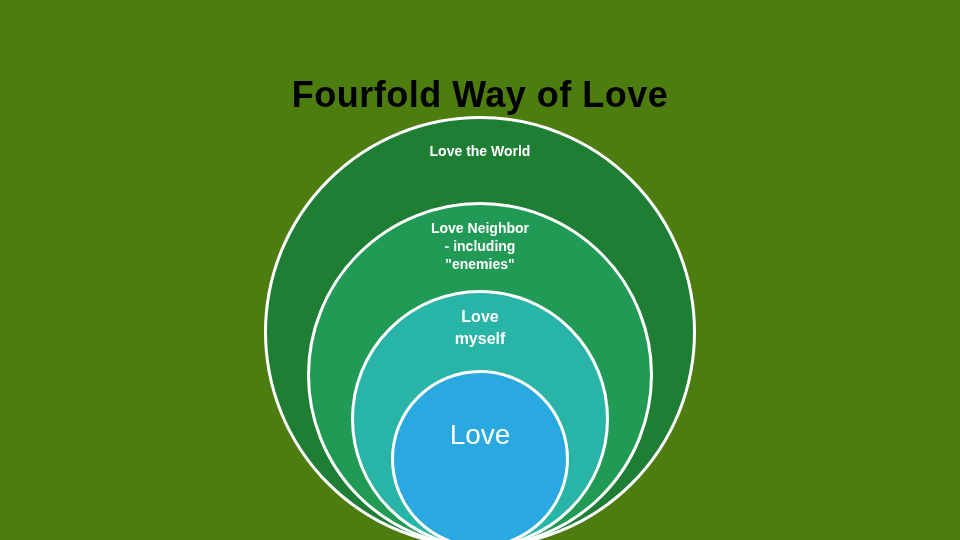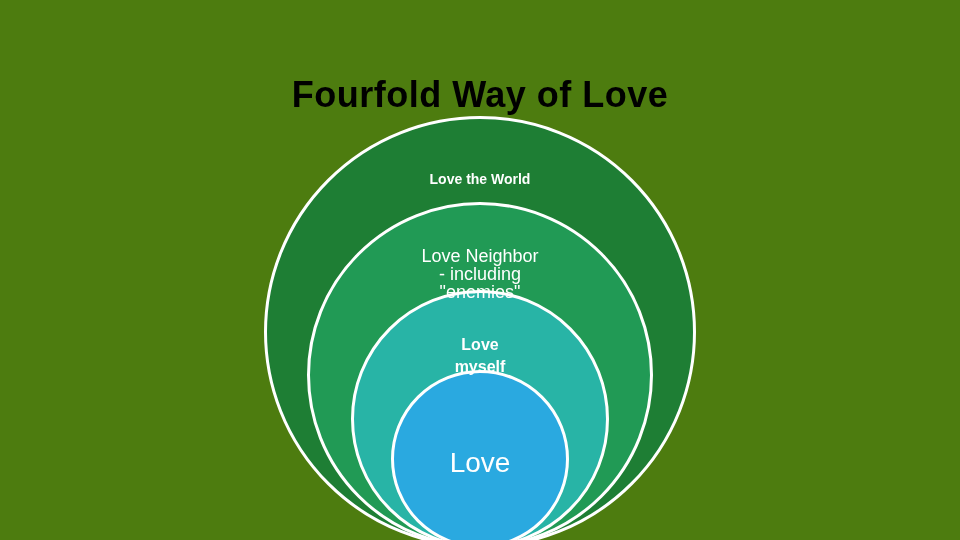--- a/index.html
+++ b/index.html
@@ -35,24 +35,23 @@
   .ring-world   { width: 432px; height: 432px; left: 264px; top: 116px; }
   .ring-neighbor{ width: 346px; height: 346px; left: 307px; top: 202px; }
   .ring-myself  { width: 258px; height: 258px; left: 351px; top: 290px; }
   .ring-god     { width: 178px; height: 178px; left: 391px; top: 370px; }
   .ring-label {
     position: absolute;
     left: 330px;
     width: 300px;
     text-align: center;
     color: #ffffff;
-    margin-top: 28px;
   }
   .label-world    { top: 142px; font-size: 14px; font-weight: 600; line-height: 19px; }
-  .label-neighbor { top: 219px; font-size: 18px; font-weight: 400; line-height: 18px; }
+  .label-neighbor { top: 219px; font-size: 14px; font-weight: 700; line-height: 18px; }
   .label-myself   { top: 306px; font-size: 16px; font-weight: 600; line-height: 22px; }
   .label-god      { top: 416px; font-size: 28px; font-weight: 400; line-height: 37px; }
   .label-line { display: block; }
 </style>
 </head>
 <body>
 
 <div class="slide">
 
   <h1 class="slide-title">Fourfold Way of Love</h1>

